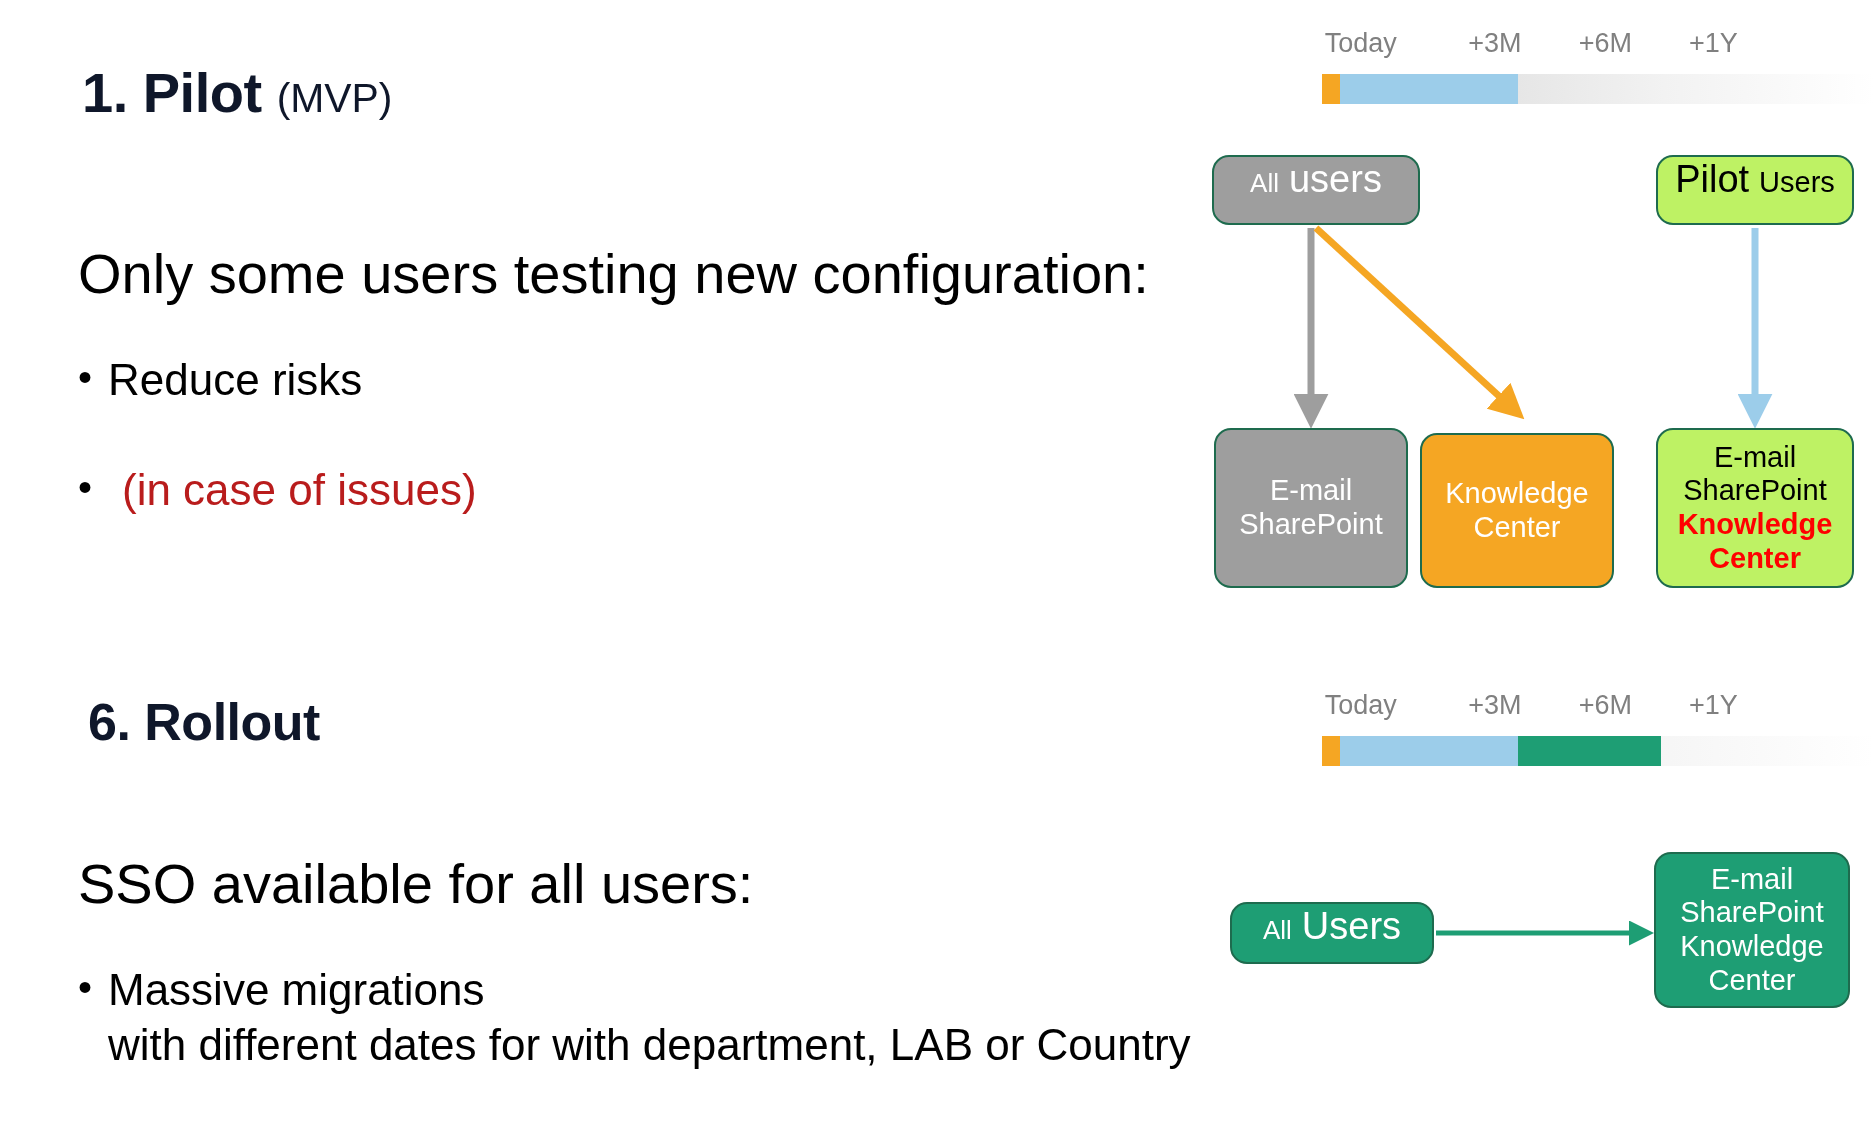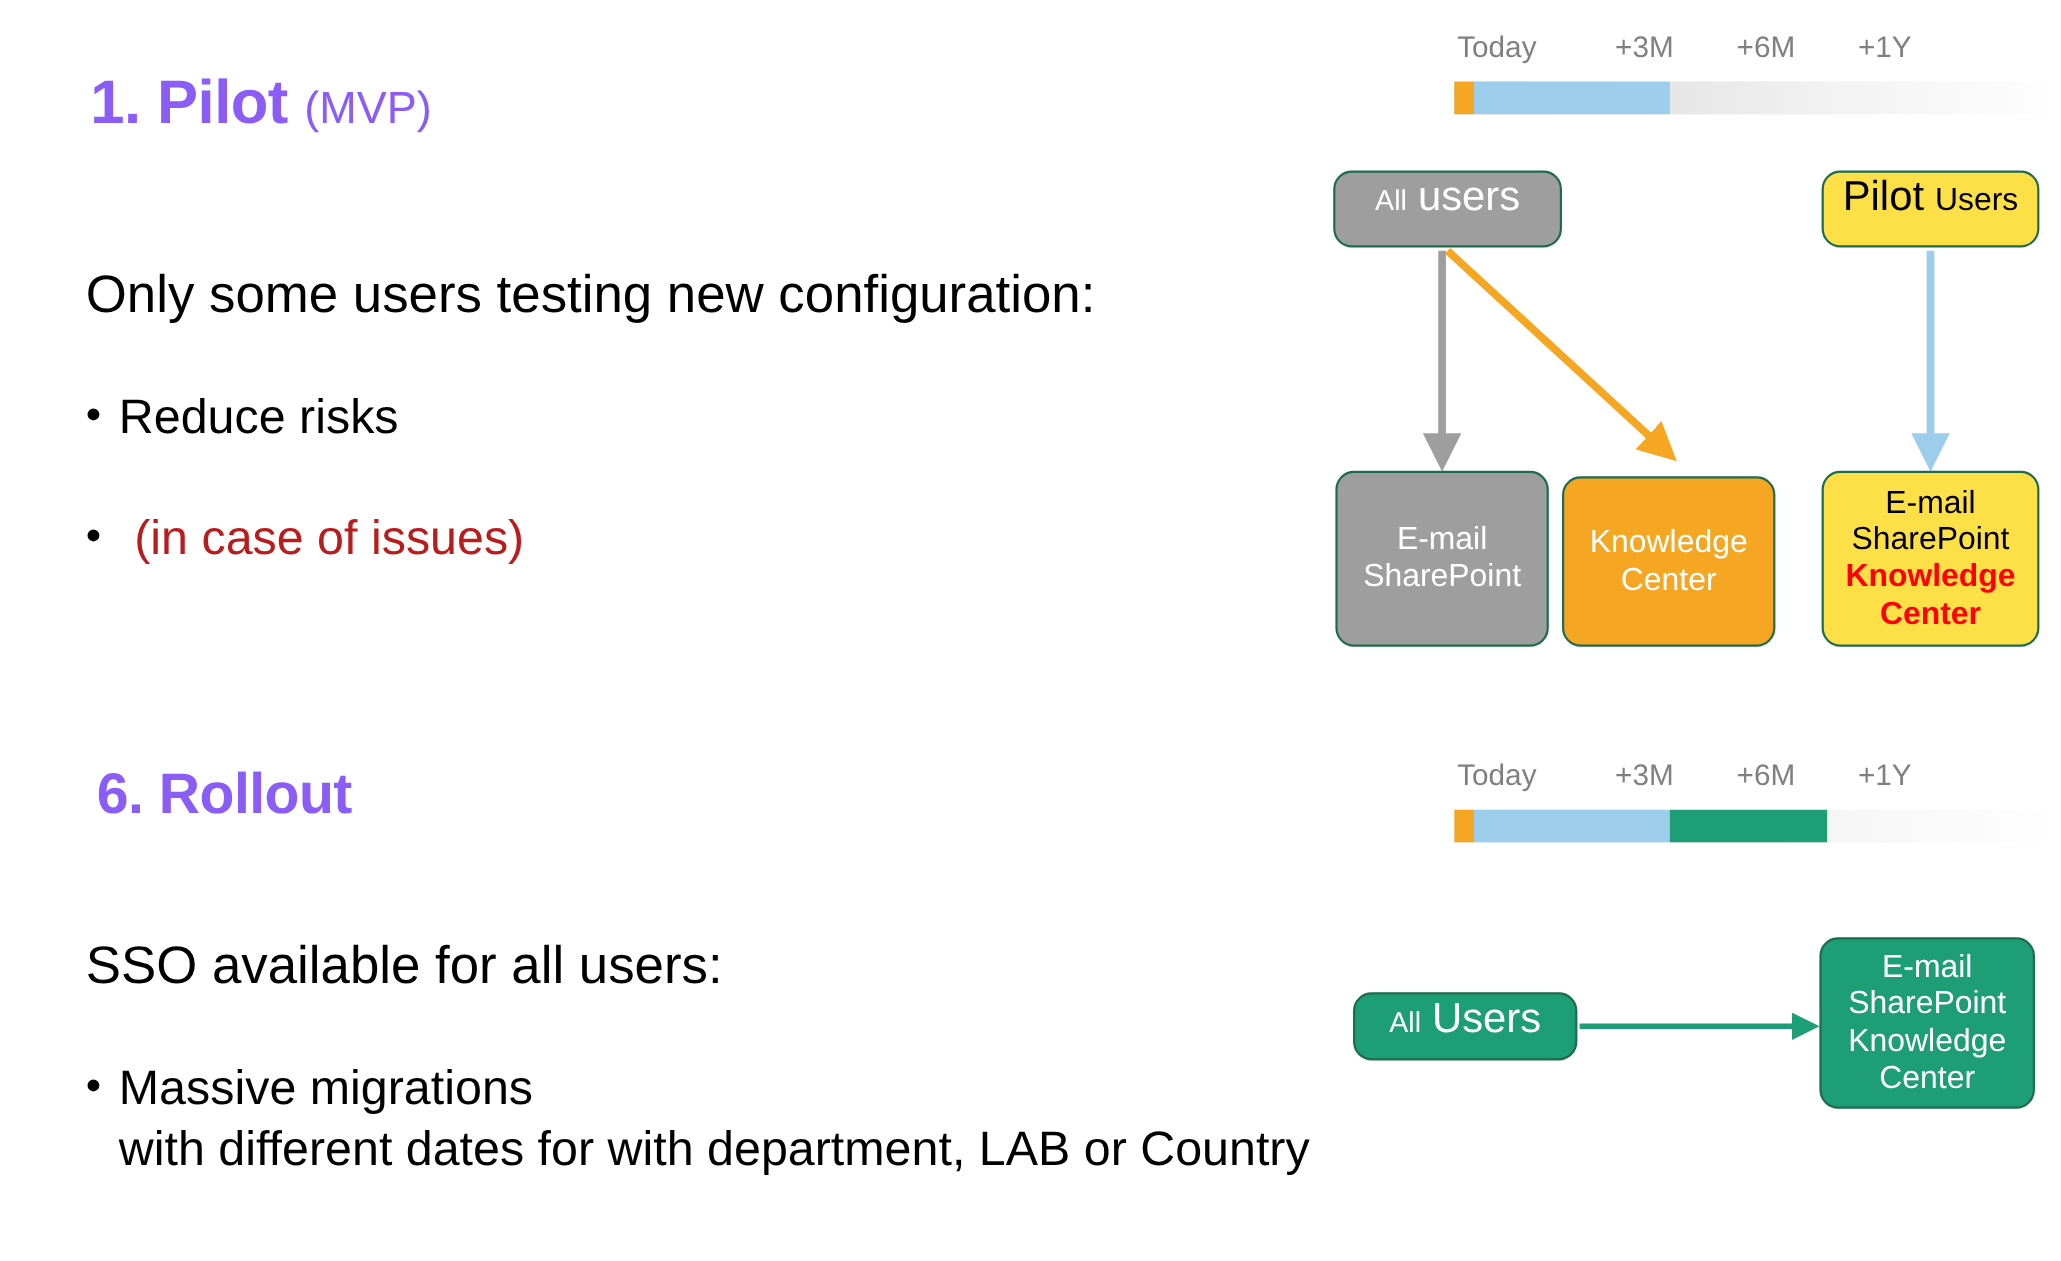--- a/index.html
+++ b/index.html
@@ -18,37 +18,37 @@
 
   .slide {
     position: absolute;
     inset: 0;
     background: #ffffff;
   }
 
   
   .heading {
     position: absolute;
-    color: #8b5cf6;
+    color: #0f172a;
     font-weight: bold;
     white-space: nowrap;
     letter-spacing: -0.5px;
   }
   #heading-pilot { left: 82px; top: 60px; font-size: 56px; }
   #heading-rollout { left: 88px; top: 692px; font-size: 52px; }
   .heading .sub {
     font-weight: normal;
     font-size: 0.73em;
     letter-spacing: 0;
   }
 
   .body-line {
     position: absolute;
     color: #000000;
-    font-size: 48px;
+    font-size: 56px;
     white-space: nowrap;
     line-height: 1.22;
   }
   #intro-pilot { left: 78px; top: 240px; }
   #intro-rollout { left: 78px; top: 850px; }
 
   .bullet-row {
     position: absolute;
     display: flex;
     align-items: flex-start;
@@ -109,21 +109,21 @@
     display: flex;
     flex-direction: column;
     align-items: center;
     justify-content: center;
     text-align: center;
     line-height: 1.16;
   }
   .node .line { display: block; white-space: nowrap; }
 
   .node-gray   { background: #9e9e9e; color: #ffffff; }
-  .node-blue   { background: #fde047; color: #000000; }
+  .node-blue   { background: #bef264; color: #000000; }
   .node-orange { background: #F5A623; color: #ffffff; }
   .node-green  { background: #1E9E74; color: #ffffff; }
 
   .sm { font-size: 26px; }
   .lg { font-size: 38px; }
   .md { font-size: 29px; }
   .red-bold { color: #FF0000; font-weight: bold; }
 
   .node-inline { flex-direction: row; align-items: baseline; gap: 10px; }
 

